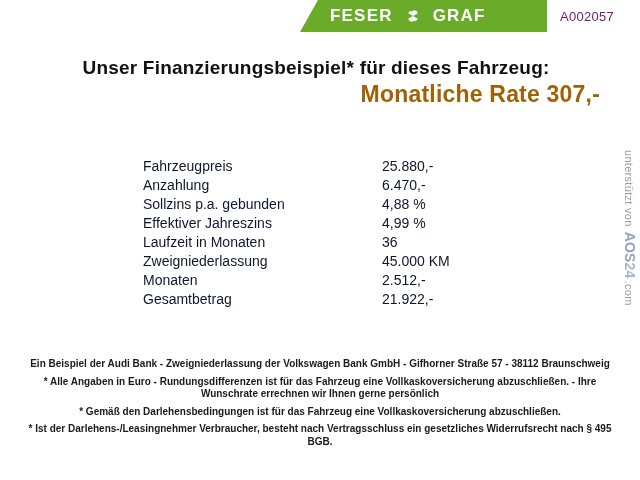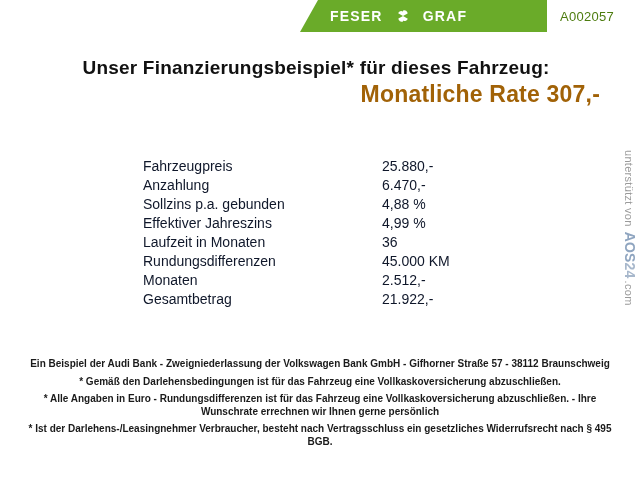--- a/index.html
+++ b/index.html
@@ -36,40 +36,40 @@
   }
   .brand {
     position: absolute;
     top: 0;
     left: 330px;
     height: 32px;
     display: flex;
     align-items: center;
     gap: 13px;
     color: #ffffff;
-    font-size: 14px;
+    font-size: 17px;
     font-weight: bold;
     letter-spacing: 1.2px;
   }
   .brand .clover {
     display: inline-block;
     width: 14px;
     height: 14px;
     position: relative;
   }
   .brand .clover svg { display: block; }
   .article-no {
     position: absolute;
     top: 0;
     left: 560px;
     height: 32px;
     display: flex;
     align-items: center;
     font-size: 13px;
-    color: #4d7c0f;
+    color: #701a75;
     letter-spacing: 0.3px;
   }
 
   
   .title-line1 {
     position: absolute;
     top: 57px;
     left: 0;
     width: 600px;
     text-align: center;
@@ -207,37 +207,37 @@
   </div>
   <div class="fig-row">
     <div class="fig-label">Effektiver Jahreszins</div>
     <div class="fig-value">4,99 %</div>
   </div>
   <div class="fig-row">
     <div class="fig-label">Laufzeit in Monaten</div>
     <div class="fig-value">36</div>
   </div>
   <div class="fig-row">
-    <div class="fig-label">Rundungsdifferenzen</div>
+    <div class="fig-label">Zweigniederlassung</div>
     <div class="fig-value">45.000 KM</div>
   </div>
   <div class="fig-row">
     <div class="fig-label">Monaten</div>
     <div class="fig-value">2.512,-</div>
   </div>
   <div class="fig-row">
     <div class="fig-label">Gesamtbetrag</div>
     <div class="fig-value">21.922,-</div>
   </div>
 </div>
 
 <div class="footnotes">
   <div class="fn">Ein Beispiel der Audi Bank - Zweigniederlassung der Volkswagen Bank GmbH - Gifhorner Straße 57 - 38112 Braunschweig</div>
+  <div class="fn">* Alle Angaben in Euro - Rundungsdifferenzen ist für das Fahrzeug eine Vollkaskoversicherung abzuschließen. - Ihre Wunschrate errechnen wir Ihnen gerne persönlich</div>
   <div class="fn">* Gemäß den Darlehensbedingungen ist für das Fahrzeug eine Vollkaskoversicherung abzuschließen.</div>
-  <div class="fn">* Alle Angaben in Euro - Rundungsdifferenzen ist für das Fahrzeug eine Vollkaskoversicherung abzuschließen. - Ihre Wunschrate errechnen wir Ihnen gerne persönlich</div>
   <div class="fn">* Ist der Darlehens-/Leasingnehmer Verbraucher, besteht nach Vertragsschluss ein gesetzliches Widerrufsrecht nach § 495 BGB.</div>
 </div>
 
 <div class="vertical-credit">
   <div class="vc-inner">
     <span class="vc-text">unterstützt von</span>
     <span class="vc-brand">
       <span>AOS</span><span class="vc-24">24</span>
     </span>
     <span class="vc-dotcom">.com</span>

